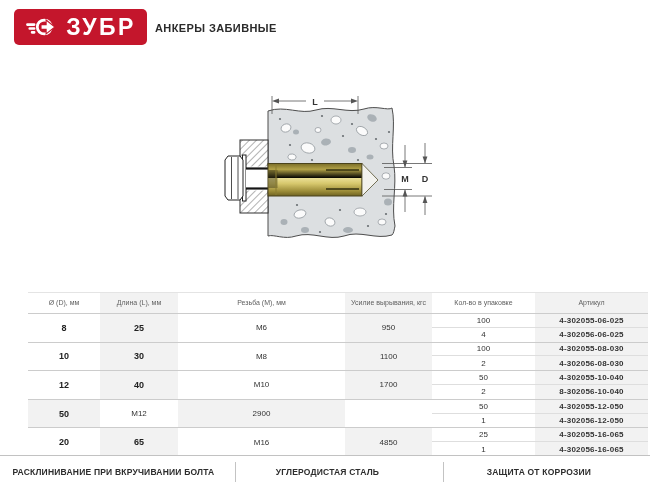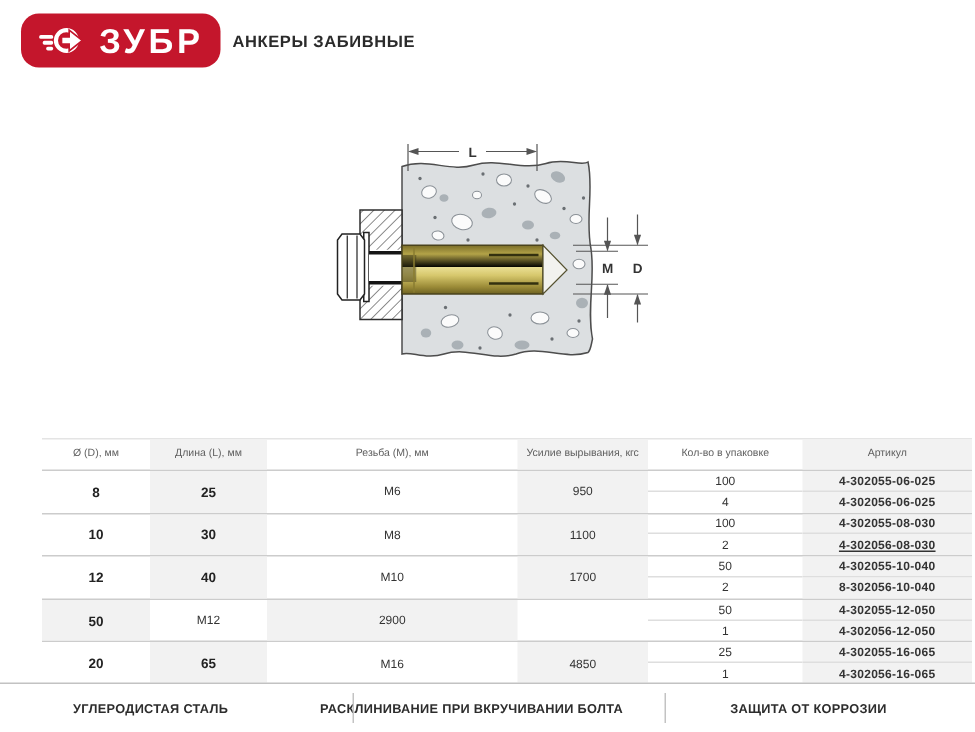--- a/index.html
+++ b/index.html
@@ -1,20 +1,20 @@
 <!DOCTYPE html>
 <html><head>
 <meta charset="utf-8">
 <style>
   html,body{margin:0;padding:0;background:#fff;}
   body{font-family:"Liberation Sans", sans-serif; color:#2e2e2e;}
   #page{position:relative;width:650px;height:488px;background:#fff;overflow:hidden;}
 
   
-  .logo{position:absolute;left:14px;top:9px;width:133px;height:36px;border-radius:12px;
+  .logo{position:absolute;left:14px;top:9px;width:133px;height:36px;border-radius:5px;
         display:flex;align-items:center;justify-content:center;gap:9px;}
   .logo-text{color:#fff;font-weight:bold;font-size:23px;letter-spacing:2.5px;line-height:1;}
   .page-title{position:absolute;left:155px;top:22px;font-size:11px;font-weight:bold;
         letter-spacing:.4px;color:#2b2b2b;}
 
   
   .diagram{position:absolute;left:195px;top:83px;}
 
   
   .spec-table{position:absolute;left:28px;top:292px;width:620px;font-size:8px;}
@@ -198,21 +198,21 @@
           <div class="cell shade sku" style="grid-area: 2 / 6;">4-302056-06-025</div>
         </div>
         <div class="t-group">
           <div class="cell span2 bold">10</div>
           <div class="cell span2 bold shade">30</div>
           <div class="cell span2">М8</div>
           <div class="cell span2 shade">1100</div>
           <div class="cell sub-top" style="grid-area: 1 / 5;">100</div>
           <div class="cell sub-top shade sku" style="grid-area: 1 / 6;">4-302055-08-030</div>
           <div class="cell " style="grid-area: 2 / 5;">2</div>
-          <div class="cell shade sku" style="grid-area: 2 / 6; text-decoration: underline;">4-302056-08-030</div>
+          <div class="cell shade sku" style="grid-area: 2 / 6;">4-302056-08-030</div>
         </div>
         <div class="t-group">
           <div class="cell span2 bold">12</div>
           <div class="cell span2 bold shade">40</div>
           <div class="cell span2">М10</div>
           <div class="cell span2 shade">1700</div>
           <div class="cell sub-top" style="grid-area: 1 / 5;">50</div>
           <div class="cell sub-top shade sku" style="grid-area: 1 / 6;">4-302055-10-040</div>
           <div class="cell " style="grid-area: 2 / 5;">2</div>
           <div class="cell shade sku" style="grid-area: 2 / 6;">8-302056-10-040</div>
@@ -233,20 +233,20 @@
           <div class="cell span2 shade">4850</div>
           <div class="cell sub-top" style="grid-area: 1 / 5;">25</div>
           <div class="cell sub-top shade sku" style="grid-area: 1 / 6;">4-302055-16-065</div>
           <div class="cell " style="grid-area: 2 / 5;">1</div>
           <div class="cell shade sku" style="grid-area: 2 / 6;">4-302056-16-065</div>
         </div>
       </div>
   </div>
 
   <div class="footer">
+    <div class="f-cell c1">РАСКЛИНИВАНИЕ ПРИ ВКРУЧИВАНИИ БОЛТА</div>
     <div class="f-cell c2">УГЛЕРОДИСТАЯ СТАЛЬ</div>
-    <div class="f-cell c1">РАСКЛИНИВАНИЕ ПРИ ВКРУЧИВАНИИ БОЛТА</div>
     <div class="f-cell c3">ЗАЩИТА ОТ КОРРОЗИИ</div>
     <div class="f-sep" style="left:235px;"></div>
     <div class="f-sep" style="left:443px;"></div>
   </div>
 
 </div>
 
 </body></html>

